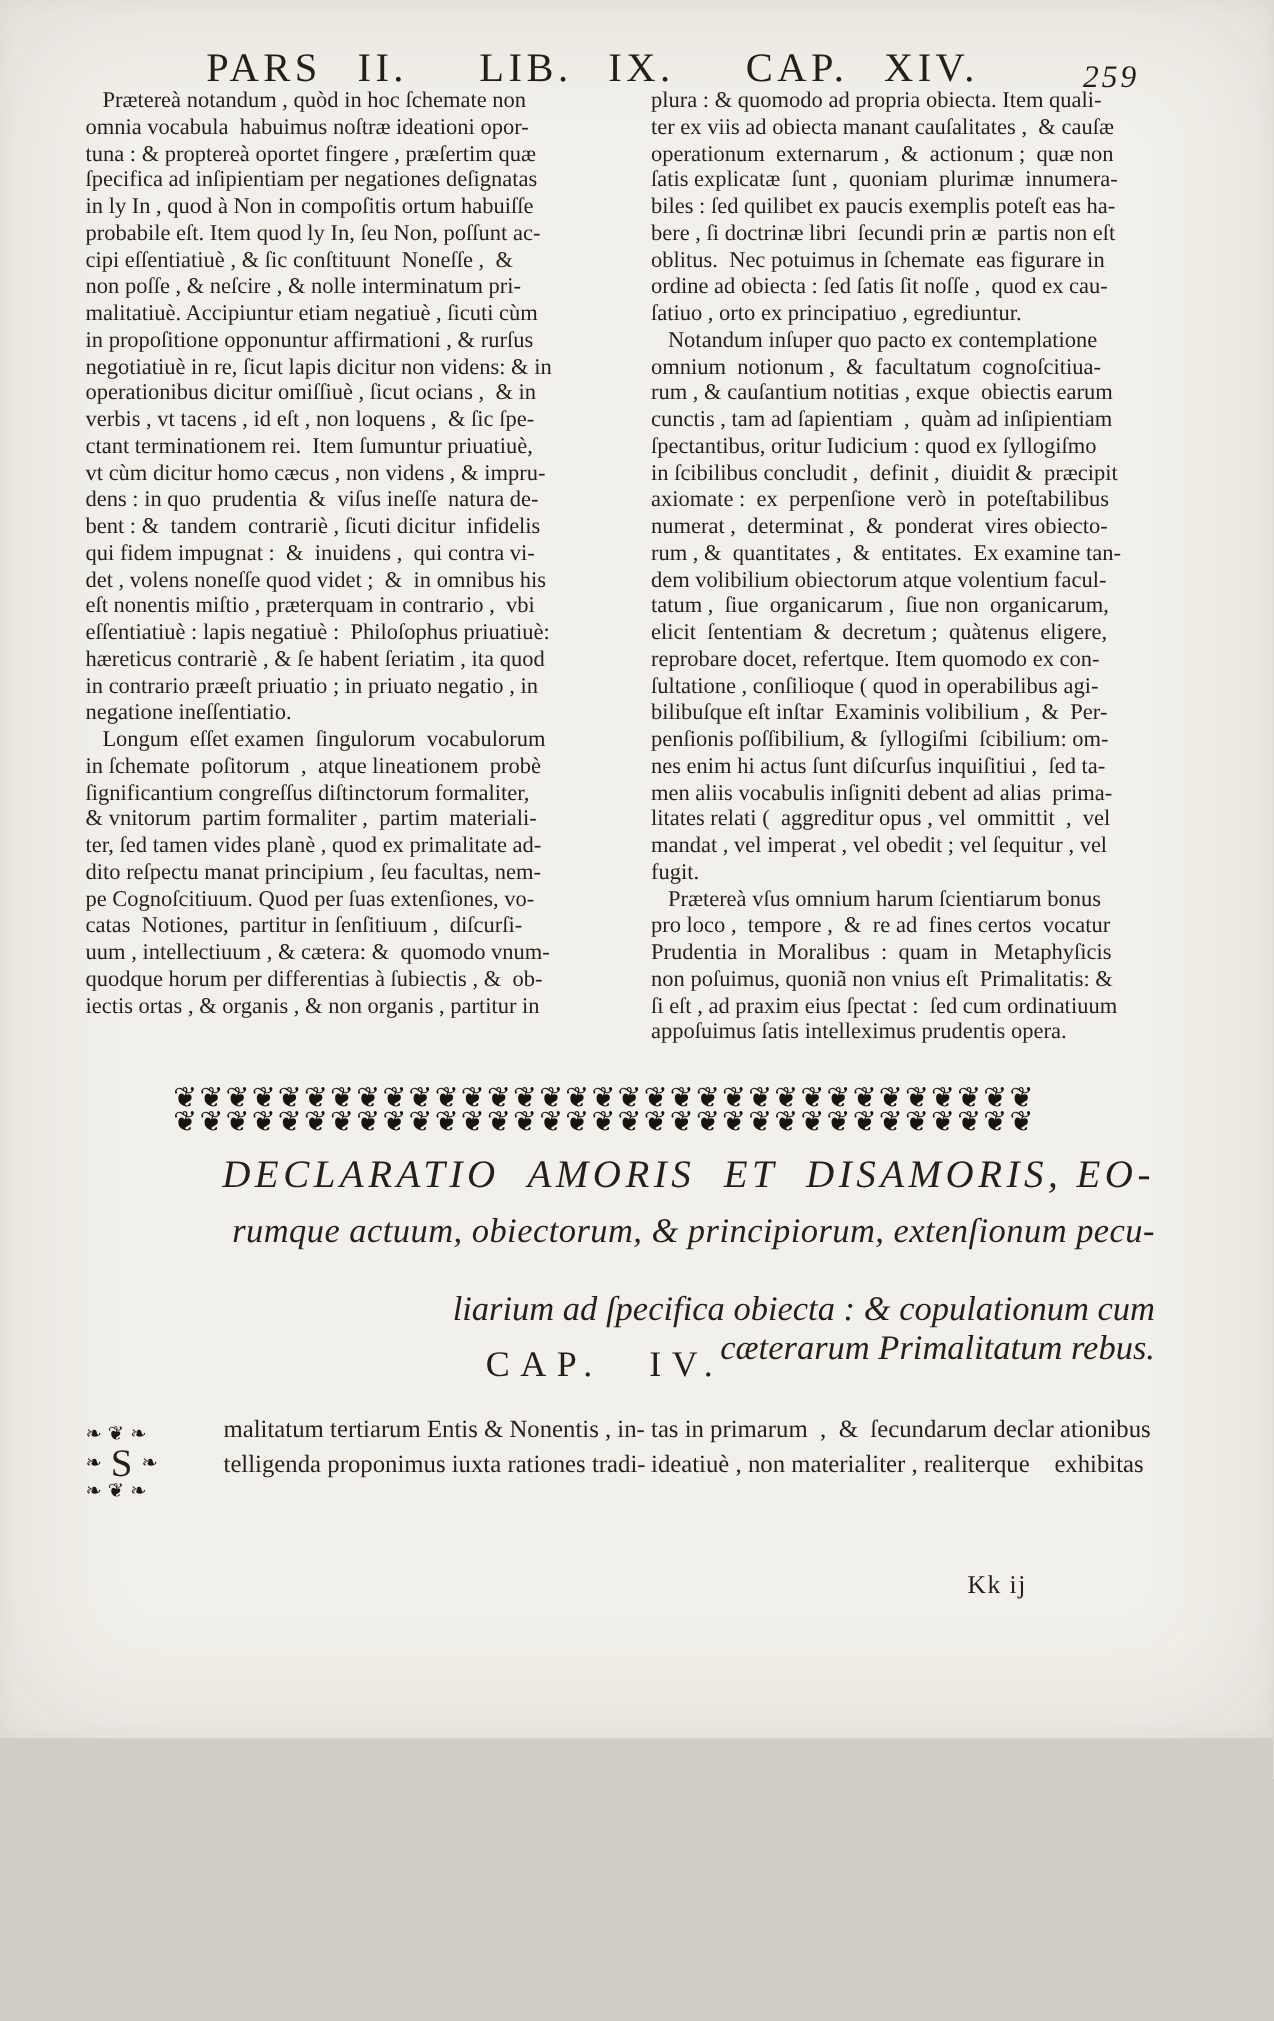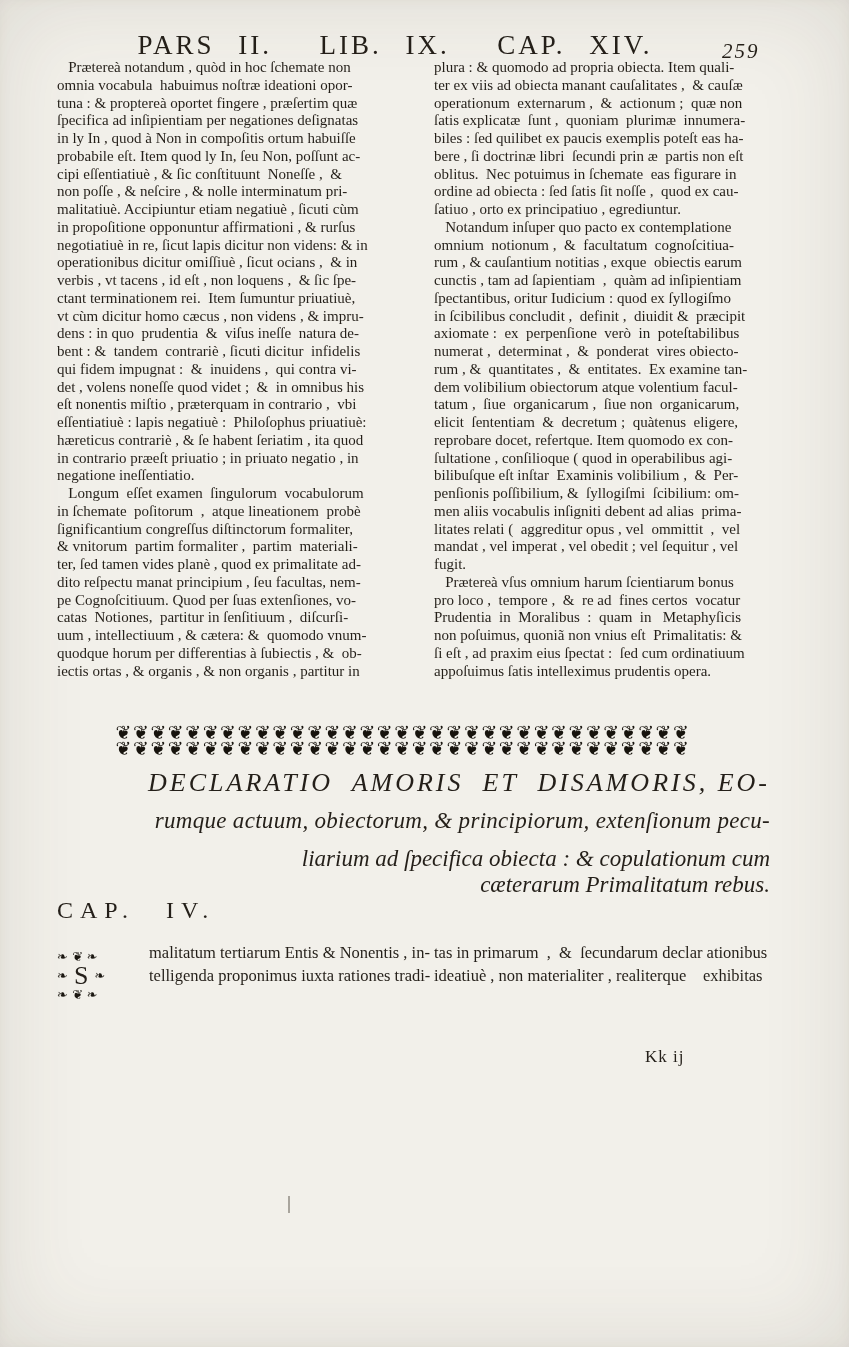--- a/index.html
+++ b/index.html
@@ -1,17 +1,17 @@
 <!DOCTYPE html>
 <html><head>
 <meta charset="utf-8">
 <style>
   html,body{margin:0;padding:0;background:#cfccc5;}
   .page{
-    position:relative;width:849px;height:1347px;margin:0 auto;
+    position:relative;width:849px;height:1159px;margin:0 auto;
     background:#f2f0ea;color:#241f19;
     font-family:"Liberation Serif","DejaVu Serif",serif;
     overflow:hidden;
   }
   .page::after{
     content:"";position:absolute;inset:0;pointer-events:none;
     box-shadow:inset 0 0 90px rgba(70,62,48,.12), inset 0 0 14px rgba(70,62,48,.05);
   }
   .running-head{
     position:absolute;top:30px;left:57px;width:676px;text-align:center;
@@ -24,25 +24,25 @@
   .text-col.left{left:57px;width:372px;}
   .text-col.right{left:434px;width:364px;}
   .line{white-space:pre;font-size:15px;line-height:17.75px;}
   .ornament-band{
     position:absolute;top:725px;left:57px;width:692px;text-align:center;
     font-family:"DejaVu Sans",sans-serif;color:#17130d;
   }
   .ornament-row{font-size:19px;line-height:15.5px;letter-spacing:1.5px;white-space:pre;}
   .declaratio{position:absolute;top:768px;left:40px;width:730px;text-align:right;font-style:italic;}
   .decl-l1{font-size:26px;letter-spacing:3px;margin-bottom:10px;white-space:pre;}
-  .decl-l2{font-size:23px;letter-spacing:.3px;margin-bottom:12px;}
+  .decl-l2{font-size:23px;letter-spacing:.3px;margin-bottom:26px;}
   .decl-l3{font-size:23px;}
   .decl-l4{font-size:23px;}
   .chapter-heading{
-    position:absolute;top:897px;left:57px;width:692px;text-align:left;
+    position:absolute;top:897px;left:57px;width:692px;text-align:center;
     font-size:24px;letter-spacing:7px;word-spacing:18px;
   }
   .bottom-left{position:absolute;top:941px;left:57px;width:372px;display:flex;}
   .factotum{width:92px;flex:0 0 92px;padding-top:8px;font-family:"DejaVu Sans",sans-serif;color:#1c1812;}
   .fact-row{font-size:13px;letter-spacing:4px;line-height:16px;white-space:pre;}
   .fact-mid{display:flex;align-items:center;font-size:13px;letter-spacing:0;line-height:20px;}
   .fact-initial{
     font-family:"Liberation Serif","DejaVu Serif",serif;
     font-size:26px;line-height:22px;padding:0 6px;color:#241f19;
   }
@@ -118,20 +118,21 @@
       <div class="line">axiomate :  ex  perpenſione  verò  in  poteſtabilibus</div>
       <div class="line">numerat ,  determinat ,  &amp;  ponderat  vires obiecto-</div>
       <div class="line">rum , &amp;  quantitates ,  &amp;  entitates.  Ex examine tan-</div>
       <div class="line">dem volibilium obiectorum atque volentium facul-</div>
       <div class="line">tatum ,  ſiue  organicarum ,  ſiue non  organicarum,</div>
       <div class="line">elicit  ſententiam  &amp;  decretum ;  quàtenus  eligere,</div>
       <div class="line">reprobare docet, refertque. Item quomodo ex con-</div>
       <div class="line">ſultatione , conſilioque ( quod in operabilibus agi-</div>
       <div class="line">bilibuſque eſt inſtar  Examinis volibilium ,  &amp;  Per-</div>
       <div class="line">penſionis poſſibilium, &amp;  ſyllogiſmi  ſcibilium: om-</div>
+      <div class="line">nes enim hi actus ſunt diſcurſus inquiſitiui ,  ſed ta-</div>
       <div class="line">men aliis vocabulis inſigniti debent ad alias  prima-</div>
       <div class="line">litates relati (  aggreditur opus , vel  ommittit  ,  vel</div>
       <div class="line">mandat , vel imperat , vel obedit ; vel ſequitur , vel</div>
       <div class="line">fugit.</div>
       <div class="line">   Prætereà vſus omnium harum ſcientiarum bonus</div>
       <div class="line">pro loco ,  tempore ,  &amp;  re ad  fines certos  vocatur</div>
       <div class="line">Prudentia  in  Moralibus  :  quam  in   Metaphyſicis</div>
       <div class="line">non poſuimus, quoniã non vnius eſt  Primalitatis: &amp;</div>
       <div class="line">ſi eſt , ad praxim eius ſpectat :  ſed cum ordinatiuum</div>
       <div class="line">appoſuimus ſatis intelleximus prudentis opera.</div>

